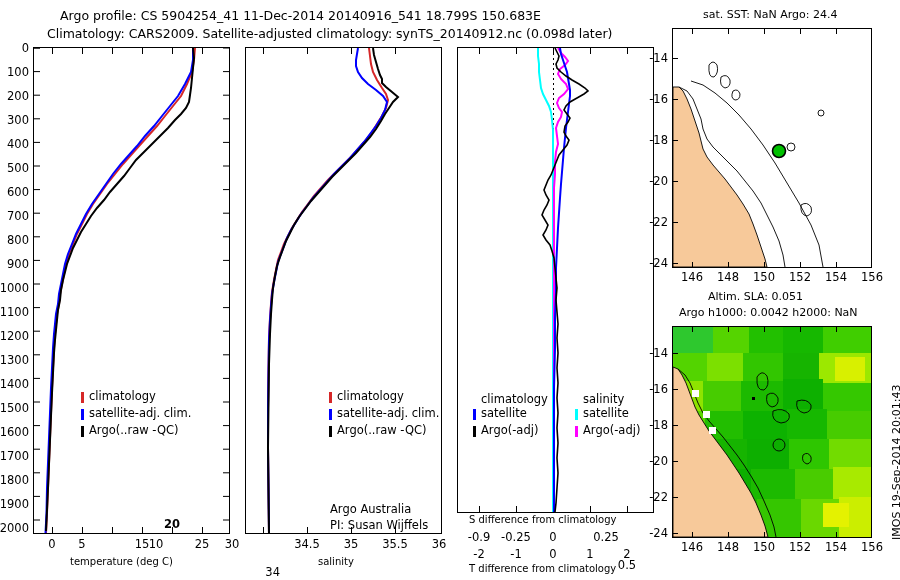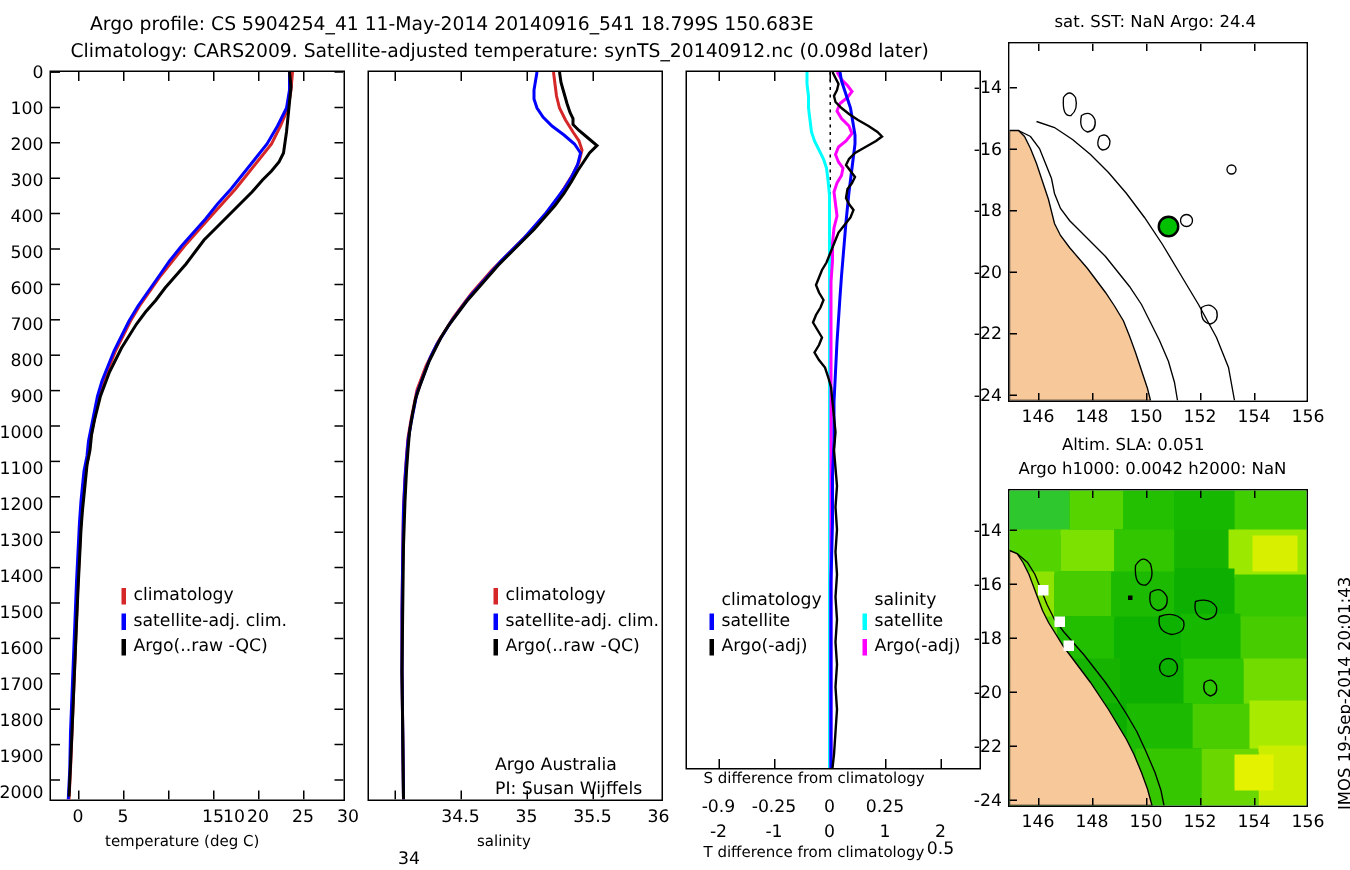--- a/index.html
+++ b/index.html
@@ -13,22 +13,22 @@
   svg{display:block;}
   .tickx{position:absolute;font-size:11.5px;text-align:center;white-space:nowrap;}
   .ticky{position:absolute;font-size:11.5px;text-align:right;white-space:nowrap;}
   .legtxt{font-size:11.5px;white-space:nowrap;}
   .swatch{position:absolute;width:3px;height:11px;}
   .vert{transform-origin:0 0;font-size:11px;white-space:nowrap;}
 </style>
 </head>
 <body>
 
-<div class="abs ttl" style="left:60px;top:8px;">Argo profile: CS 5904254_41 11-May-2014 20140916_541 18.799S 150.683E</div>
-<div class="abs ttl" style="left:47px;top:26px;">Climatology: CARS2009. Satellite-adjusted temperature: synTS_20140912.nc (0.098d later)</div>
+<div class="abs ttl" style="left:60px;top:8px;">Argo profile: CS 5904254_41 11-Dec-2014 20140916_541 18.799S 150.683E</div>
+<div class="abs ttl" style="left:47px;top:26px;">Climatology: CARS2009. Satellite-adjusted climatology: synTS_20140912.nc (0.098d later)</div>
 
 <div class="frame" style="left:33px;top:47px;width:197px;height:487px;">
   <svg width="195" height="485" viewBox="0 0 195 485">
     <g stroke="#000" stroke-width="1">
       <line x1="0" y1="0" x2="6" y2="0"></line>
       <line x1="18.5" y1="0" x2="18.5" y2="6"></line>
         <line x1="48.5" y1="0" x2="48.5" y2="6"></line>
       <line x1="78.5" y1="0" x2="78.5" y2="6"></line>
         <line x1="108.5" y1="0" x2="108.5" y2="6"></line>
       <line x1="138.5" y1="0" x2="138.5" y2="6"></line>
@@ -122,21 +122,21 @@
 <div class="ticky" style="left:-16px;top:425px;width:45px;">1600</div>
 <div class="ticky" style="left:-16px;top:449px;width:45px;">1700</div>
 <div class="ticky" style="left:-16px;top:473px;width:45px;">1800</div>
 <div class="ticky" style="left:-16px;top:497px;width:45px;">1900</div>
 <div class="ticky" style="left:-16px;top:521px;width:45px;">2000</div>
 
 <div class="tickx" style="left:37px;top:537px;width:30px;">0</div>
 <div class="tickx" style="left:67px;top:537px;width:30px;">5</div>
 <div class="tickx" style="left:97px;top:537px;width:30px;margin-left:44px;">10</div>
 <div class="tickx" style="left:127px;top:537px;width:30px;">15</div>
-<div class="tickx" style="left:157px;top:537px;width:30px;">20</div>
+<div class="tickx" style="left:157px;top:517px;width:30px;font-weight:bold;">20</div>
 <div class="tickx" style="left:187px;top:537px;width:30px;">25</div>
 <div class="tickx" style="left:217px;top:537px;width:30px;">30</div>
 <div class="abs ax" style="left:70px;top:556px;text-align:center;">temperature (deg C)</div>
 
 <div class="swatch" style="left:81px;top:392px;background:#d62728;"></div>
 <div class="abs legtxt" style="left:89px;top:389px;">climatology</div>
 <div class="swatch" style="left:81px;top:409px;background:#0000ff;"></div>
 <div class="abs legtxt" style="left:89px;top:406px;">satellite-adj. clim.</div>
 <div class="swatch" style="left:81px;top:426px;background:#000000;"></div>
 <div class="abs legtxt" style="left:89px;top:423px;">Argo(..raw -QC)</div>
@@ -234,21 +234,21 @@
 <div class="abs legtxt" style="left:583px;top:392px;">salinity</div>
 <div class="swatch" style="left:575px;top:409px;background:#00ffff;"></div>
 <div class="abs legtxt" style="left:583px;top:406px;">satellite</div>
 <div class="swatch" style="left:575px;top:426px;background:#ff00ff;"></div>
 <div class="abs legtxt" style="left:583px;top:423px;">Argo(-adj)</div>
 
 <div class="abs ax" style="left:469px;top:514px;">S difference from climatology</div>
 <div class="tickx" style="left:463px;top:530px;width:32px;">-0.9</div>
 <div class="tickx" style="left:500px;top:530px;width:32px;text-align:center;">-0.25</div>
 <div class="tickx" style="left:537px;top:530px;width:32px;">0</div>
-<div class="tickx" style="left:574px;top:530px;width:32px;">0.25</div>
+<div class="tickx" style="left:590px;top:530px;width:32px;">0.25</div>
 <div class="tickx" style="left:611px;top:558px;width:32px;">0.5</div>
 
 <div class="tickx" style="left:463px;top:547px;width:32px;">-2</div>
 <div class="tickx" style="left:500px;top:547px;width:32px;">-1</div>
 <div class="tickx" style="left:537px;top:547px;width:32px;">0</div>
 <div class="tickx" style="left:574px;top:547px;width:32px;">1</div>
 <div class="tickx" style="left:611px;top:547px;width:32px;">2</div>
 <div class="abs ax" style="left:469px;top:563px;">T difference from climatology</div>
 
 <div class="abs axs" style="left:703px;top:8px;">sat. SST: NaN Argo: 24.4</div>

